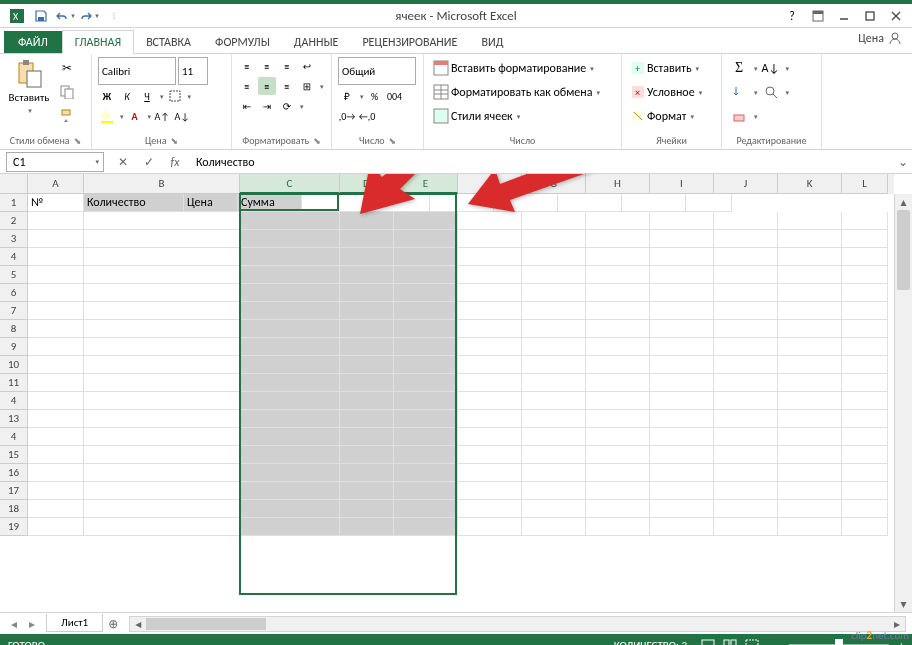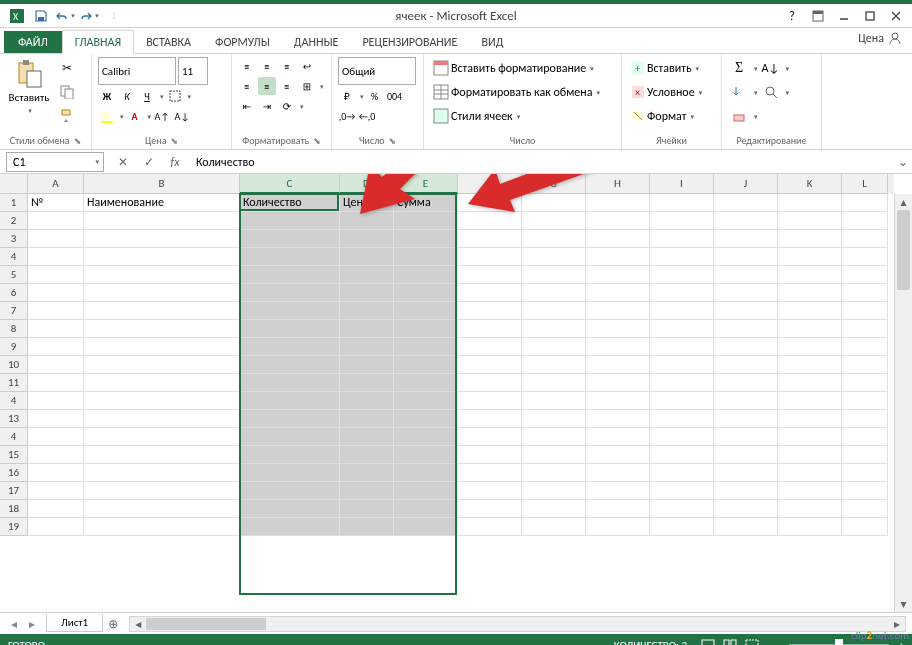--- a/index.html
+++ b/index.html
@@ -448,21 +448,20 @@
       <div class="row-h">4</div>
       <div class="row-h">15</div>
       <div class="row-h">16</div>
       <div class="row-h">17</div>
       <div class="row-h">18</div>
       <div class="row-h">19</div>
     </div>
   <div class="cells" id="cells">
       <div class="cell-row">
         <div class="cell" style="width: 56px;">№</div>
-        <div class="cell" style="width: 156px;">Наименование</div>
         <div class="cell sel" style="width: 100px;">Количество</div>
         <div class="cell sel" style="width: 54px;">Цена</div>
         <div class="cell sel" style="width: 64px;">Сумма</div>
         <div class="cell" style="width: 64px;"></div>
         <div class="cell" style="width: 64px;"></div>
         <div class="cell" style="width: 64px;"></div>
         <div class="cell" style="width: 64px;"></div>
         <div class="cell" style="width: 64px;"></div>
         <div class="cell" style="width: 64px;"></div>
         <div class="cell" style="width: 46px;"></div>

